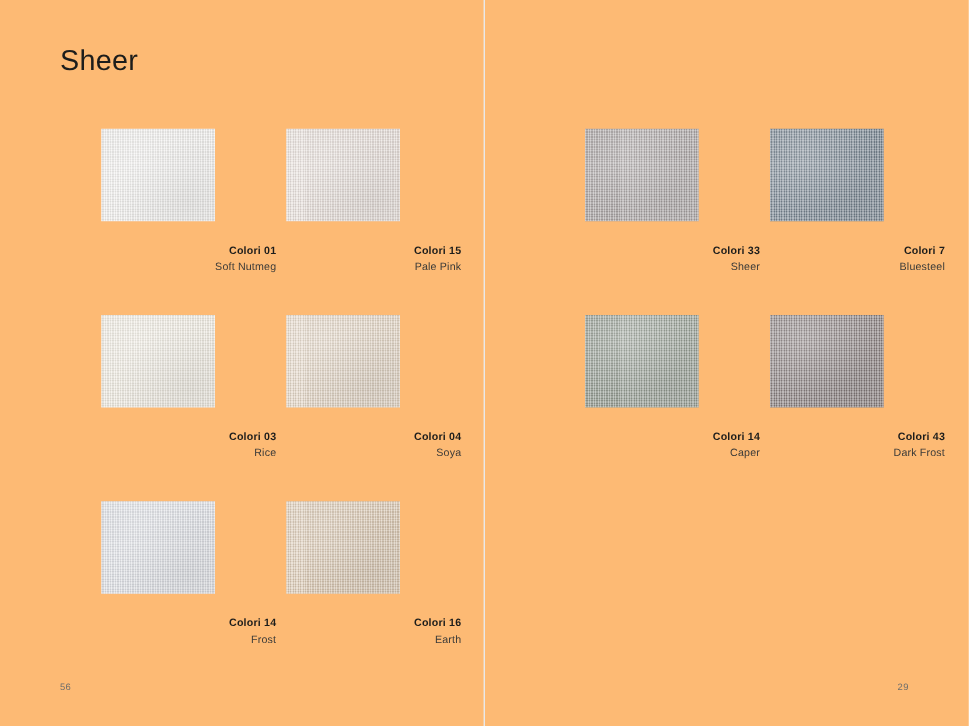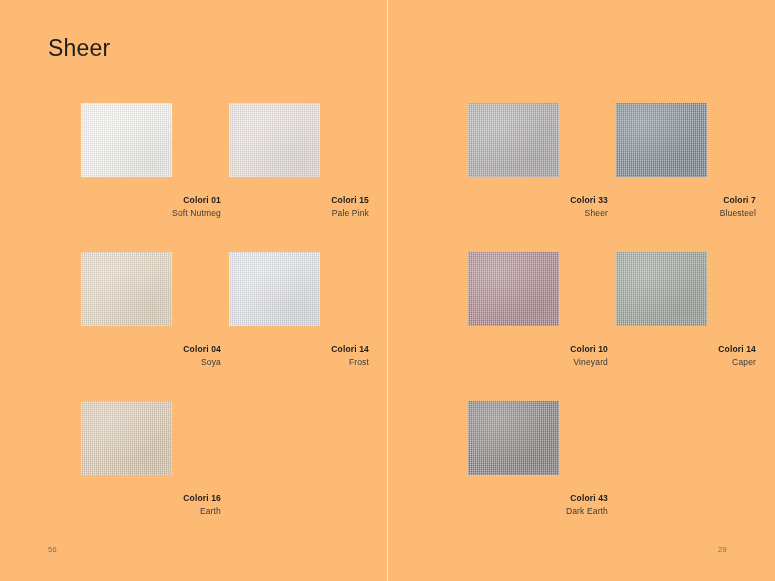--- a/index.html
+++ b/index.html
@@ -162,20 +162,27 @@
       </div>
 
       <div class="swatch-cell">
         <div class="swatch-chip" style="background-color: rgb(230, 222, 217);"></div>
         <div class="swatch-caption">
           <span class="swatch-code">Colori 15</span>
           <span class="swatch-name">Pale Pink</span>
         </div>
       </div>
 
+      <div class="swatch-cell">
+        <div class="swatch-chip" style="background-color: rgb(238, 234, 225);"></div>
+        <div class="swatch-caption">
+          <span class="swatch-code">Colori 03</span>
+          <span class="swatch-name">Rice</span>
+        </div>
+      </div>
 
       <div class="swatch-cell">
         <div class="swatch-chip" style="background-color: rgb(225, 212, 196);"></div>
         <div class="swatch-caption">
           <span class="swatch-code">Colori 04</span>
           <span class="swatch-name">Soya</span>
         </div>
       </div>
 
       <div class="swatch-cell">
@@ -212,41 +219,34 @@
       </div>
 
       <div class="swatch-cell">
         <div class="swatch-chip" style="background-color: rgb(118, 131, 143);"></div>
         <div class="swatch-caption">
           <span class="swatch-code">Colori 7</span>
           <span class="swatch-name">Bluesteel</span>
         </div>
       </div>
 
-      <div class="swatch-cell">
-        <div class="swatch-chip" style="background-color: rgb(167, 129, 134);"></div>
-        <div class="swatch-caption">
-          <span class="swatch-code">Colori 10</span>
-          <span class="swatch-name">Vineyard</span>
-        </div>
-      </div>
 
       <div class="swatch-cell">
         <div class="swatch-chip" style="background-color: rgb(148, 156, 146);"></div>
         <div class="swatch-caption">
           <span class="swatch-code">Colori 14</span>
           <span class="swatch-name">Caper</span>
         </div>
       </div>
 
       <div class="swatch-cell">
         <div class="swatch-chip" style="background-color: rgb(133, 124, 124);"></div>
         <div class="swatch-caption">
           <span class="swatch-code">Colori 43</span>
-          <span class="swatch-name">Dark Earth</span>
+          <span class="swatch-name">Dark Frost</span>
         </div>
       </div>
 
       <div class="swatch-cell empty">
         
         
       </div>
 
     </div>
 

